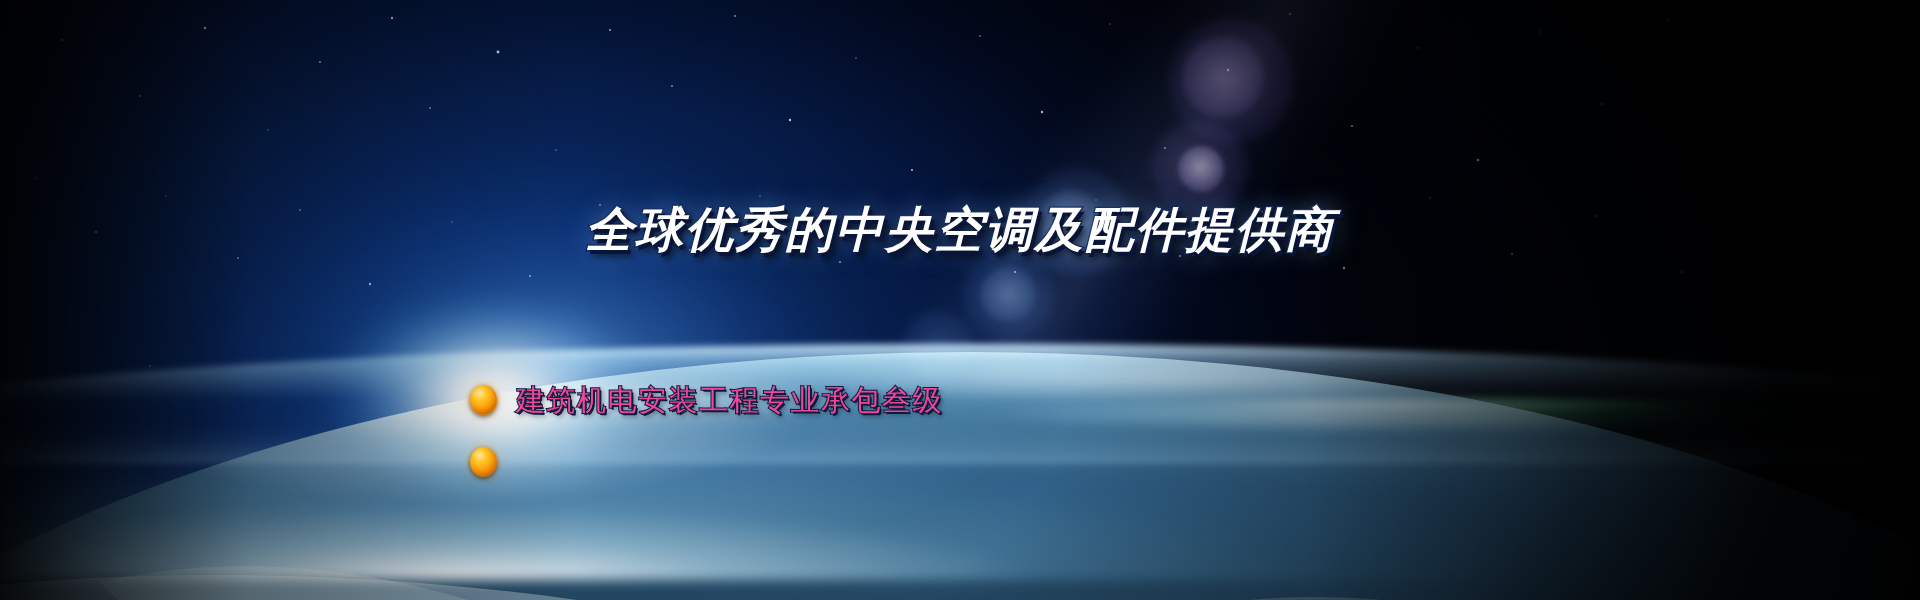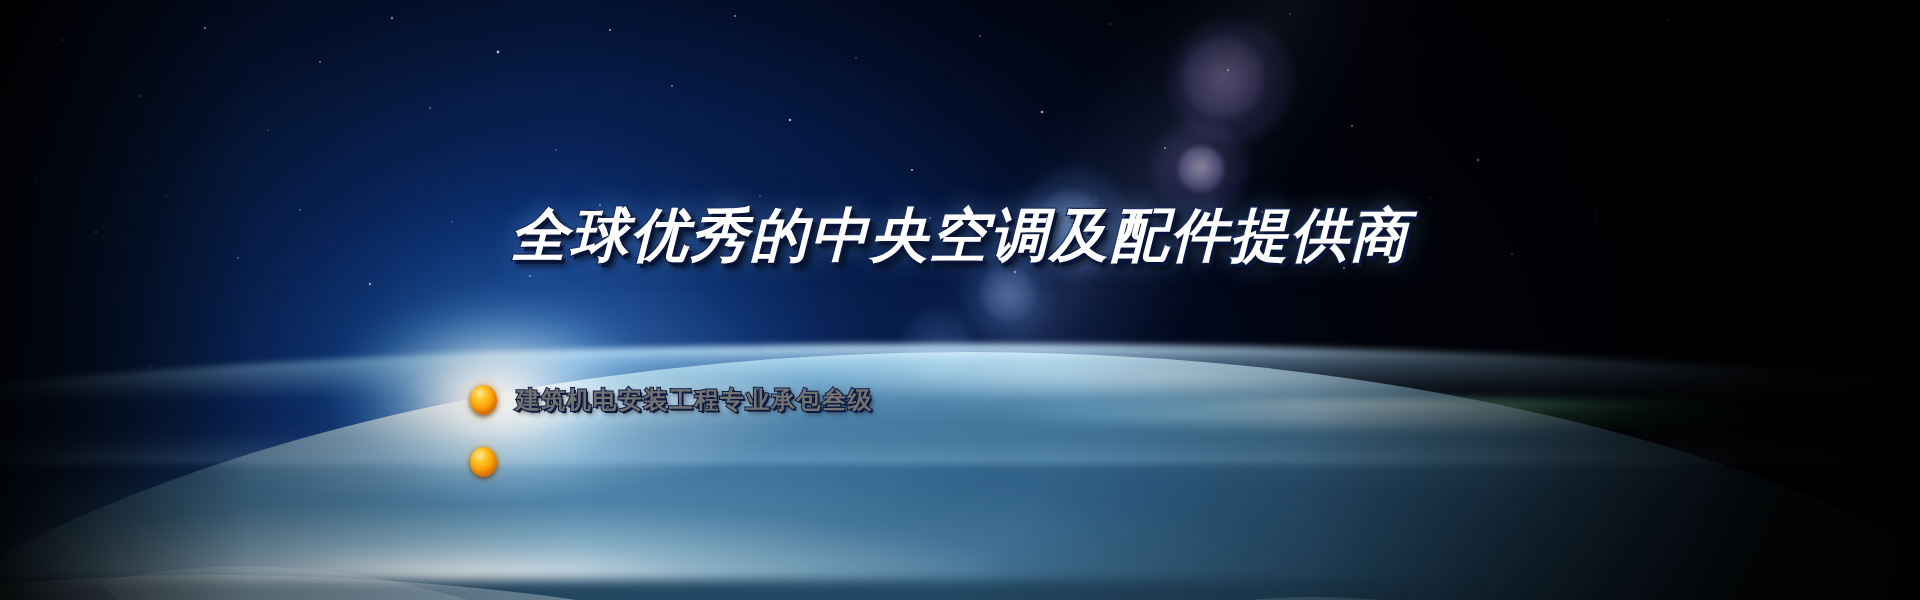--- a/index.html
+++ b/index.html
@@ -202,21 +202,21 @@
     position:absolute;
     left:0; top:0; right:0; bottom:0;
     z-index:40;
   }
 
   .headline{
     position:absolute;
     left:0; right:0;
     top:206px;
     text-align:center;
-    font-size:58px;
+    font-size:48px;
     line-height:1;
     font-weight:bold;
     font-style:italic;
     letter-spacing:2px;
     color:#ffffff;
     white-space:nowrap;
     -webkit-text-stroke:2.5px #0a1b4a;
     paint-order:stroke fill;
     text-shadow:
       3px 4px 0 #081538,
@@ -241,24 +241,24 @@
     width:27px; height:30px;
     border-radius:50%;
     background:radial-gradient(circle at 36% 28%, #ffe79a 0%, #ffc425 26%, #ff9c05 58%, #f07c00 80%, #d86600 100%);
     box-shadow:
       0 2px 5px rgba(0,0,0,0.55),
       0 0 9px rgba(255,170,30,0.55),
       inset -2px -3px 6px rgba(160,70,0,0.45);
     margin-right:19px;
   }
   .bullet-text{
-    font-size:24px;
-    font-weight:bold;
+    font-size:29px;
+    font-weight:normal;
     line-height:1;
-    color:#737373;
+    color:#ec4899;
     letter-spacing:1.5px;
     white-space:nowrap;
     -webkit-text-stroke:2px #101e46;
     paint-order:stroke fill;
     text-shadow:
       2px 2px 0 #0d1a40,
       3px 3px 5px rgba(0,0,0,0.62);
   }
 </style>
 </head>

